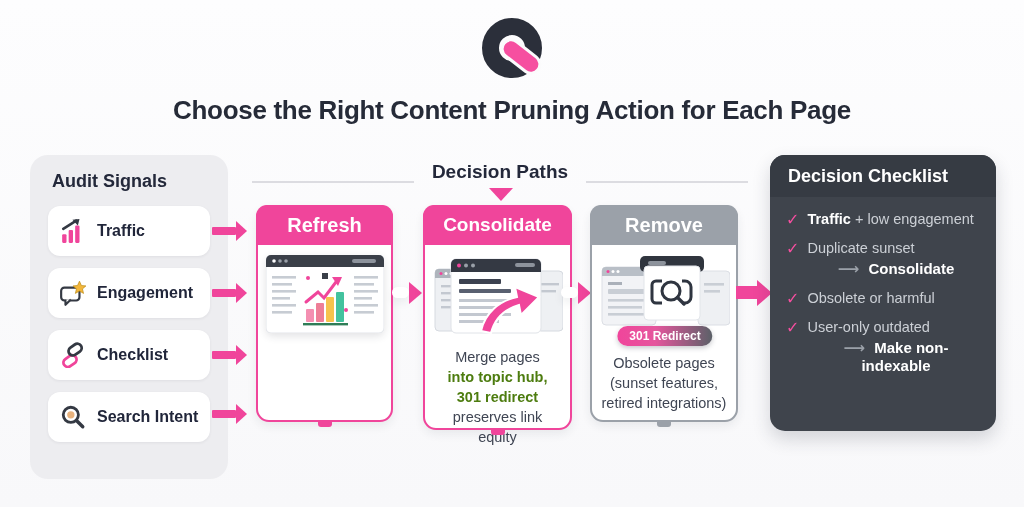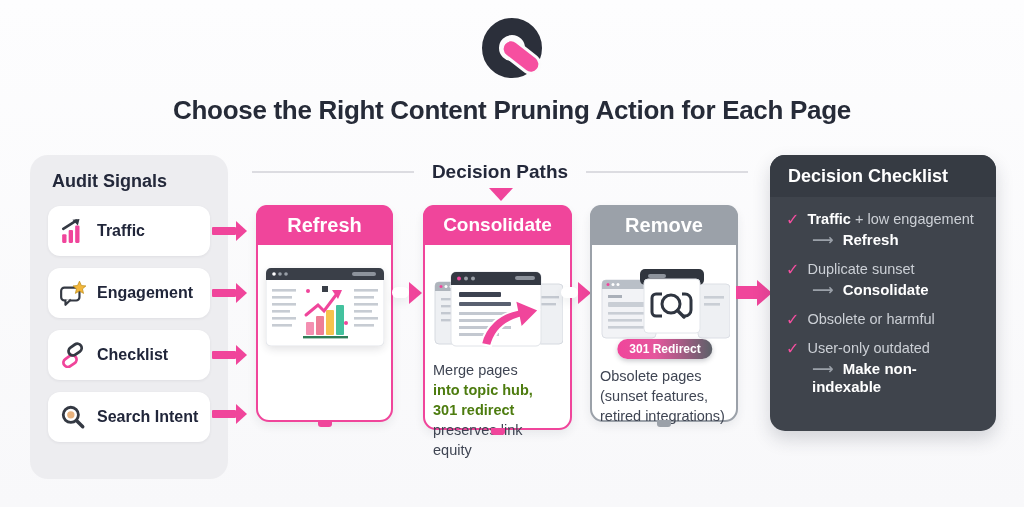--- a/index.html
+++ b/index.html
@@ -35,52 +35,52 @@
   .parrow::after{ content:""; position:absolute; left:100%; top:50%; transform:translateY(-50%);
                   border-top:10px solid transparent; border-bottom:10px solid transparent;
                   border-left:11px solid #f0459b; }
   .parrow.sig{ height:8px; width:24px; left:212px; border-radius:1px; }
   .parrow.card{ height:11px; }
   .parrow.card::after{ border-top-width:11px; border-bottom-width:11px; border-left-width:13px; }
   .parrow.big{ height:13px; }
   .parrow.big::after{ border-top-width:13px; border-bottom-width:13px; border-left-width:15px; }
 
   
-  .dp-head{ position:absolute; left:252px; top:161px; width:496px; display:flex; align-items:center; gap:18px; }
+  .dp-head{ position:absolute; left:252px; top:161px; width:496px; display:flex; align-items:flex-end; gap:18px; }
   .dp-head .rule{ flex:1; height:2px; background:#dcdce1; }
   .dp-head .txt{ font-size:19px; font-weight:800; color:#23283a; white-space:nowrap; }
   .dp-tri{ position:absolute; left:489px; top:188px; width:0; height:0;
            border-left:12px solid transparent; border-right:12px solid transparent;
            border-top:13px solid #f0459b; }
 
   
   .card{ position:absolute; top:205px; background:#ffffff; border-radius:13px;
          box-shadow:0 4px 10px rgba(40,45,60,.08); overflow:visible; }
   .card .hdr{ height:40px; border-radius:11px 11px 0 0; display:flex; align-items:center;
               justify-content:center; color:#fff; font-weight:800; font-size:20px; }
   .card.pink{ border:2px solid #f0459b; }
   .card.pink .hdr{ background:#f0459b; margin:-2px -2px 0 -2px; }
   .card.gray{ border:2px solid #9ba1a9; }
   .card.gray .hdr{ background:#9ba1a9; margin:-2px -2px 0 -2px; }
-  .card .body{ padding:23px 8px 8px; }
+  .card .body{ padding:10px 8px 8px; text-align:center; }
   .illus{ position:relative; margin:0 auto; border-radius:6px; box-shadow:0 3px 8px rgba(40,45,60,.14); }
   .desc{ margin-top:10px; font-size:14.5px; line-height:1.38; color:#3f4553; font-weight:500; }
   .desc .b{ font-weight:800; color:#4d7c0f; }
   .stub{ position:absolute; left:50%; bottom:-7px; transform:translateX(-50%);
          width:14px; height:7px; border-radius:0 0 3px 3px; }
   .stub.pink{ background:#f0459b; } .stub.gray{ background:#9ba1a9; }
 
   .badge{ position:absolute; left:50%; transform:translateX(-50%); bottom:-9px;
           padding:3px 12px; border-radius:11px; white-space:nowrap;
           background:linear-gradient(90deg,#f0459b 0%,#e5569d 40%,#5b6168 100%);
           color:#fff; font-size:12px; font-weight:800; box-shadow:0 2px 5px rgba(40,45,60,.25); }
 
   
   .check-panel{ position:absolute; left:770px; top:155px; width:226px; height:276px;
-                background:#3f444c; border-radius:15px; box-shadow:0 8px 18px rgba(40,45,60,.18); }
+                background:#3f444c; border-radius:15px; box-shadow:0 8px 18px rgba(40,45,60,.18);text-align:center; }
   .check-panel .hdr{ height:42px; background:#363b43; border-radius:15px 15px 0 0;
                      display:flex; align-items:center; padding:0 18px;
                      color:#ffffff; font-size:18px; font-weight:800; }
   .check-items{ padding:12px 16px 0 16px; }
   .check-item{ margin-bottom:10px; }
   .cond{ display:flex; align-items:baseline; gap:8px; font-size:14.5px; color:#ccd0d6; }
   .cond .chk{ color:#f64fa0; font-weight:900; font-size:16px; transform:translateY(1px); }
   .cond .b{ font-weight:800; color:#ffffff; }
   .action{ margin:3px 0 0 26px; font-size:15px; }
   .action .arr{ color:#9ba1a9; font-weight:700; }
@@ -287,24 +287,20 @@
 
   <aside class="check-panel">
     <div class="hdr">Decision Checklist</div>
     <div class="check-items">
 
       <div class="check-item">
         <div class="cond">
           <span class="chk">✓</span>
           <span><span class="b">Traffic</span><span> + low engagement</span></span>
         </div>
-        <div class="action">
-          <span class="arr">⟶</span>
-          <span class="act">Refresh</span>
-        </div>
       </div>
 
       <div class="check-item">
         <div class="cond">
           <span class="chk">✓</span>
           <span><span class="b"></span><span>Duplicate sunset</span></span>
         </div>
         <div class="action">
           <span class="arr">⟶</span>
           <span class="act">Consolidate</span>

